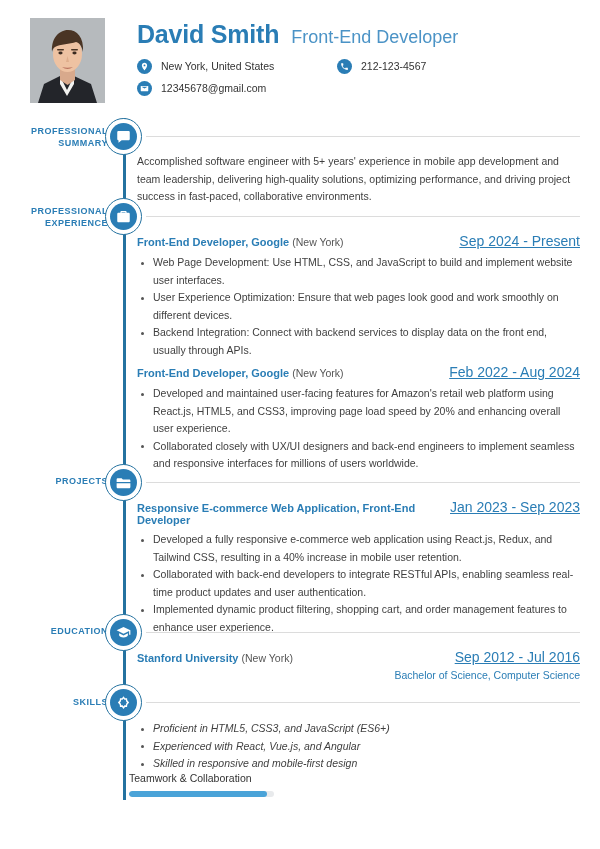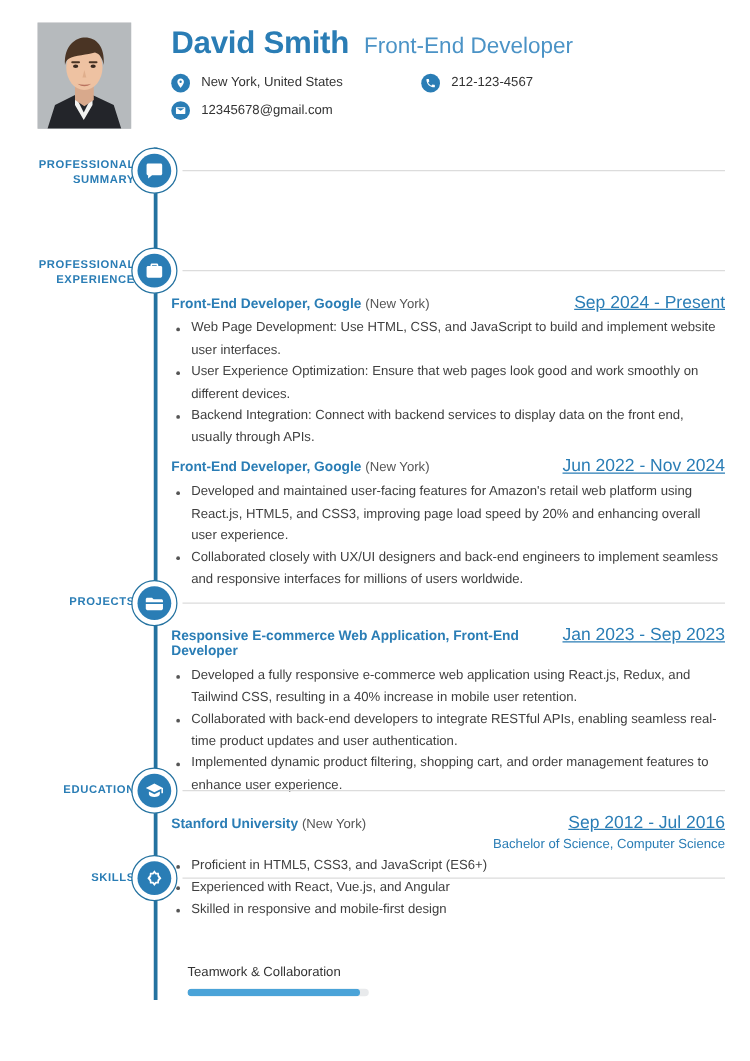--- a/index.html
+++ b/index.html
@@ -94,21 +94,21 @@
     position: relative; padding-left: 16px;
     font-size: 10.5px; line-height: 17.5px; color: #3f3f3f;
     margin-bottom: 0px;
   }
   ul.bullets li::before {
     content: ""; position: absolute; left: 4px; top: 7.5px;
     width: 3px; height: 3px; border-radius: 50%; background: #555;
   }
 
   
-  .skillbars { position: absolute; left: 150px; width: 443px; display: flex; }
+  .skillbars { position: absolute; left: 129px; width: 443px; display: flex; }
   .skillbar { width: 145px; }
   .skillbar-label { font-size: 10.5px; color: #333; margin-bottom: 7px; }
   .bar-track { width: 100%; height: 6px; border-radius: 3px; background: #e8eaec; overflow: hidden; }
   .bar-fill { height: 6px; border-radius: 3px; background: #4aa3d8; }
 </style>
 </head>
 <body>
 
 <div class="page">
 
@@ -186,20 +186,23 @@
     </div>
   </div>
   <div class="node" style="top:118px;">
     <div class="node-inner">
       <svg viewBox="0 0 24 24">
           <path d="M4 3h16c1.1 0 2 .9 2 2v11c0 1.1-.9 2-2 2H9l-5 4v-4c-1.1 0-2-.9-2-2V5c0-1.1.9-2 2-2zm3 5h10v1.8H7V8zm0 4h7v1.8H7V12z"></path>
         </svg>
     </div>
   </div>
   <div class="divider" style="top:136px;"></div>
+  <div class="content" style="top:153px;">
+    <div class="summary-text">Accomplished software engineer with 5+ years' experience in mobile app development and team leadership, delivering high-quality solutions, optimizing performance, and driving project success in fast-paced, collaborative environments.</div>
+  </div>
 
   <div class="sec-label-wrap" style="top:205px;">
     <div class="sec-label">
       <span>PROFESSIONAL</span><br>
       <span>EXPERIENCE</span>
     </div>
   </div>
   <div class="node" style="top:198px;">
     <div class="node-inner">
       <svg viewBox="0 0 24 24">
@@ -223,21 +226,21 @@
       <li>Backend Integration: Connect with backend services to display data on the front end, usually through APIs.</li>
     </ul>
   </div>
 
   <div class="entry" style="top:364px;">
     <div class="entry-head">
       <div class="entry-title">
         <span>Front-End Developer, Google</span>
         <span class="loc-sub">(New York)</span>
       </div>
-      <div class="entry-date">Jun 2022 - Nov 2024</div>
+      <div class="entry-date">Feb 2022 - Aug 2024</div>
     </div>
     <ul class="bullets">
       <li>Developed and maintained user-facing features for Amazon's retail web platform using React.js, HTML5, and CSS3, improving page load speed by 20% and enhancing overall user experience.</li>
       <li>Collaborated closely with UX/UI designers and back-end engineers to implement seamless and responsive interfaces for millions of users worldwide.</li>
     </ul>
   </div>
 
   <div class="sec-label-wrap" style="top:475px;">
     <div class="sec-label">
       <span>PROJECTS</span>
@@ -298,21 +301,21 @@
   </div>
   <div class="node" style="top:684px;">
     <div class="node-inner">
       <svg viewBox="0 0 24 24">
           <path d="M12 1.8 14.4 5h3.3l.3 3.3L21 12l-3 3.7-.3 3.3h-3.3L12 22.2 9.6 19H6.3L6 15.7 3 12l3-3.7L6.3 5h3.3L12 1.8zm0 3.9L10.6 7.5H8.2l-.2 2.3L6.4 12l1.6 2.2.2 2.3h2.4l1.4 1.8 1.4-1.8h2.4l.2-2.3L17.6 12 16 9.8l-.2-2.3h-2.4L12 5.7z"></path>
         </svg>
     </div>
   </div>
   <div class="divider" style="top:702px;"></div>
 
-  <div class="content" style="top:679px;">
+  <div class="content" style="top:715px;font-style:italic;">
     <ul class="bullets">
       <li>Proficient in HTML5, CSS3, and JavaScript (ES6+)</li>
       <li>Experienced with React, Vue.js, and Angular</li>
       <li>Skilled in responsive and mobile-first design</li>
     </ul>
   </div>
 
   <div class="skillbars" style="top:772px;">
     <div class="skillbar">
       <div class="skillbar-label">Teamwork &amp; Collaboration</div>

